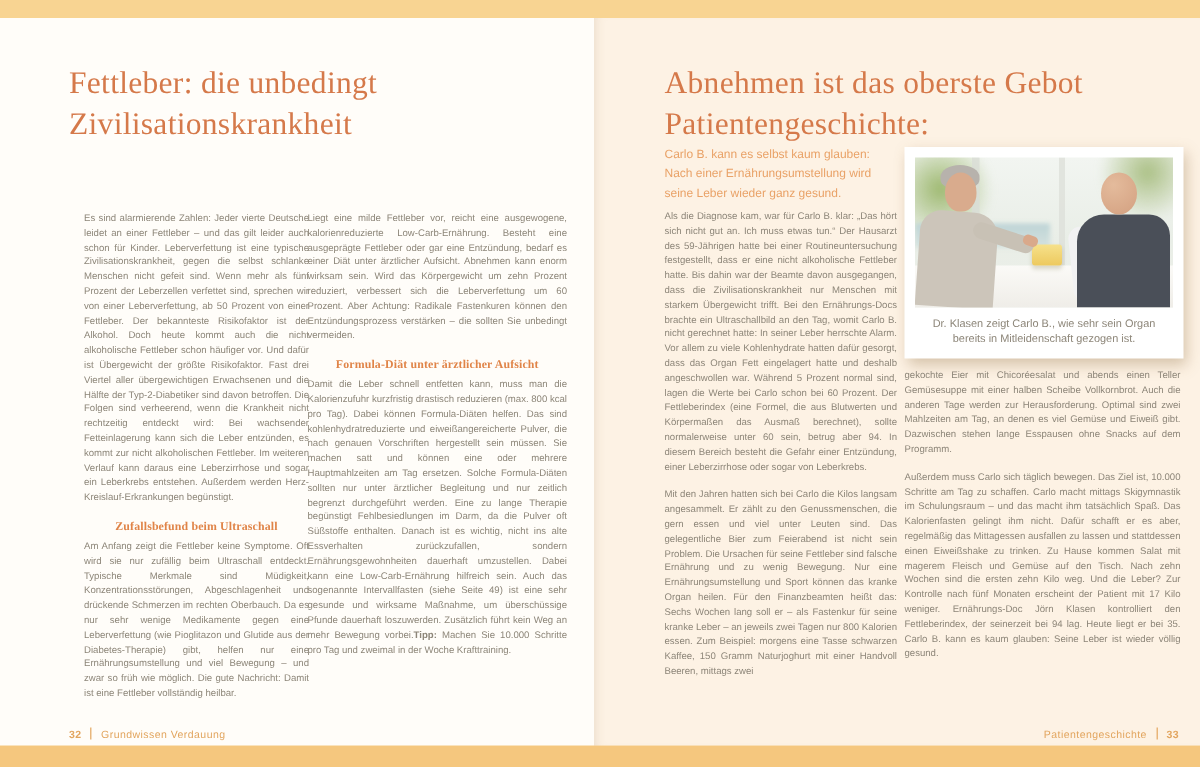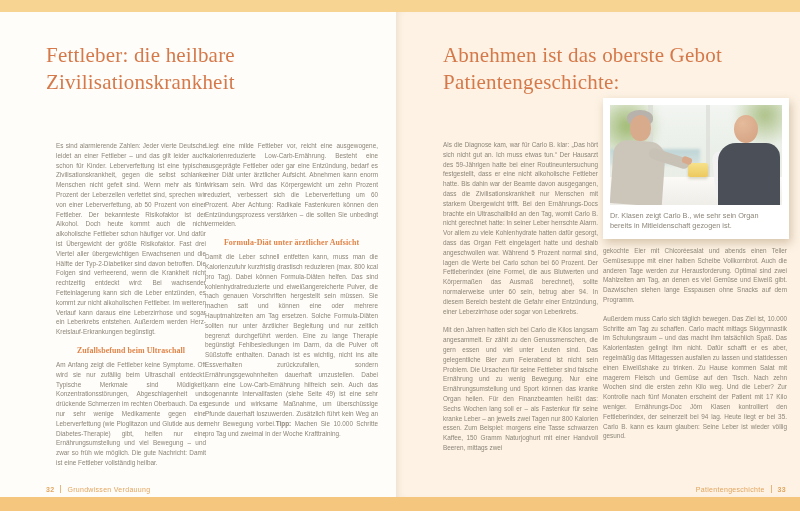--- a/index.html
+++ b/index.html
@@ -65,31 +65,31 @@
   .ph-man1-head { left:20px; top:10px; width:21px; height:26px; border-radius:50% 50% 46% 46%;
                   background:#d9ab8d; }
   .ph-man1-hair { left:17px; top:5px; width:26px; height:16px; border-radius:50% 50% 40% 40%;
                   background:#b7b2ac; }
   .ph-man2-body { left:108px; top:38px; width:62px; height:62px; border-radius:18px 14px 0 0;
                   background:#4a4f58; }
   .ph-man2-shirt { left:104px; top:46px; width:18px; height:50px; border-radius:8px;
                    background:#f2f2f3; transform:rotate(-6deg); }
   .ph-man2-head { left:124px; top:10px; width:24px; height:28px; border-radius:50%;
                   background:radial-gradient(circle at 35% 30%,#e4bb9c,#d3a080); }
-  .photo-caption { margin-top:6px; font-size:7.3px; line-height:9.8px; color:#8d8679; text-align:left; }
+  .photo-caption { margin-top:6px; font-size:7.3px; line-height:9.8px; color:#8d8679; text-align:center; }
 </style>
 </head>
 <body>
 
 <div class="spread">
   <div class="band-top"></div>
 
   <div class="page page-left">
     <h1 class="title" style="left:46px; top:30px;">
-      <span>Fettleber: die heilbare</span>
+      <span>Fettleber: die unbedingt</span>
       <span>Zivilisationskrankheit</span>
     </h1>
 
     <div class="col" style="left:56px; top:129px; width:150px;">
       <p>Es sind alarmierende Zahlen: Jeder vierte Deutsche leidet an einer Fettleber – und das gilt leider auch schon für Kinder. Leberverfettung ist eine typische Zivilisationskrankheit, gegen die selbst schlanke Menschen nicht gefeit sind. Wenn mehr als fünf Prozent der Leberzellen verfettet sind, sprechen wir von einer Leberverfettung, ab 50 Prozent von einer Fettleber. Der bekannteste Risikofaktor ist der Alkohol. Doch heute kommt auch die nicht alkoholische Fettleber schon häufiger vor. Und dafür ist Übergewicht der größte Risikofaktor. Fast drei Viertel aller übergewichtigen Erwachsenen und die Hälfte der Typ-2-Diabetiker sind davon betroffen. Die Folgen sind verheerend, wenn die Krankheit nicht rechtzeitig entdeckt wird: Bei wachsender Fetteinlagerung kann sich die Leber entzünden, es kommt zur nicht alkoholischen Fettleber. Im weiteren Verlauf kann daraus eine Leberzirrhose und sogar ein Leberkrebs entstehen. Außerdem werden Herz-Kreislauf-Erkrankungen begünstigt.</p>
       <h2>Zufallsbefund beim Ultraschall</h2>
       <p>Am Anfang zeigt die Fettleber keine Symptome. Oft wird sie nur zufällig beim Ultraschall entdeckt. Typische Merkmale sind Müdigkeit, Konzentrationsstörungen, Abgeschlagenheit und drückende Schmerzen im rechten Oberbauch. Da es nur sehr wenige Medikamente gegen eine Leberverfettung (wie Pioglitazon und Glutide aus der Diabetes-Therapie) gibt, helfen nur eine Ernährungsumstellung und viel Bewegung – und zwar so früh wie möglich. Die gute Nachricht: Damit ist eine Fettleber vollständig heilbar.</p>
     </div>
 
     <div class="col" style="left:205px; top:129px; width:173px;">
@@ -101,20 +101,21 @@
     <div class="footer" style="left:46px;">
       <span class="pagenum">32</span><span class="fdiv"></span><span>Grundwissen Verdauung</span>
     </div>
   </div>
 
   <div class="page page-right">
     <h1 class="title" style="left:47px; top:30px;">
       <span>Abnehmen ist das oberste Gebot</span>
       <span>Patientengeschichte:</span>
     </h1>
+    <p class="intro" style="left:47px; top:84px; width:142px;">Carlo B. kann es selbst kaum glauben: Nach einer Ernährungsumstellung wird seine Leber wieder ganz gesund.</p>
 
     <div class="photo-card">
       <div class="photo">
         <div class="ph ph-foliage1"></div>
         <div class="ph ph-foliage2"></div>
         <div class="ph ph-water"></div>
         <div class="ph ph-mullion1"></div>
         <div class="ph ph-mullion2"></div>
         <div class="ph ph-table"></div>
         <div class="ph ph-butter"></div>

